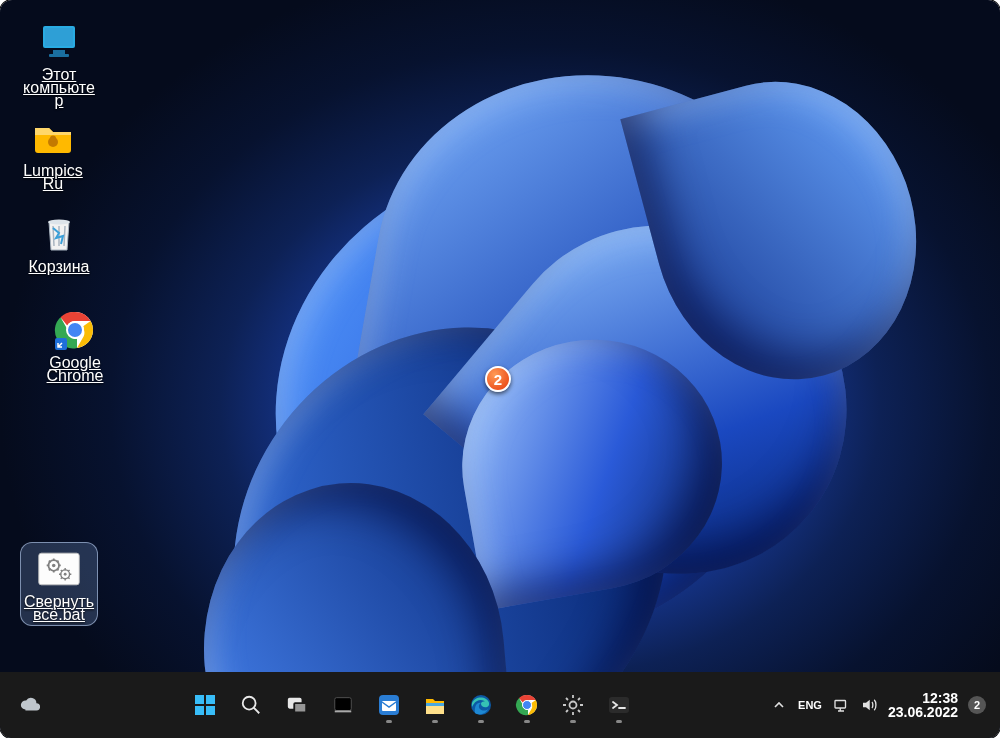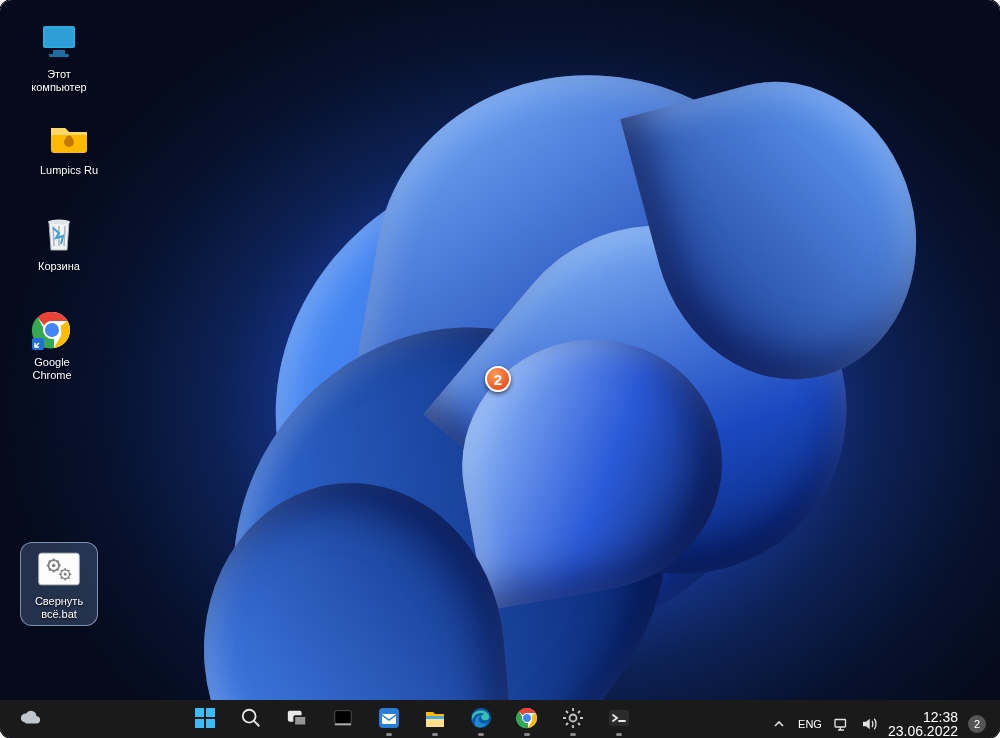--- a/index.html
+++ b/index.html
@@ -15,38 +15,39 @@
   .petal {
     position:absolute; border-radius:50% 50% 50% 0;
     background:linear-gradient(135deg,#5aa0ff 0%, #1e52d6 60%, #082570 100%);
     box-shadow:inset -20px -20px 40px rgba(0,0,40,.5), inset 10px 10px 30px rgba(180,210,255,.4);
     transform-origin:70% 70%;
   }
   
   .desktop { position:absolute; top:0; left:0; right:0; bottom:50px; }
   .dicon {
     position:absolute; width:78px; display:flex; flex-direction:column; align-items:center;
-    text-align:center; color:#fff; font-size:11px; line-height:13px; padding:4px 2px;
+    text-align:center; color:#fff; font-size:16px; line-height:13px; padding:4px 2px;
     text-shadow:0 1px 2px #000;
+    text-decoration:underline;
   }
   .dicon.selected { background:rgba(120,150,200,.28); border:1px solid rgba(200,220,255,.55); border-radius:12px; }
   .dicon .glyph { width:44px; height:44px; margin-bottom:4px; display:flex; align-items:center; justify-content:center; }
   .label { max-width:74px; word-wrap:break-word; }
   
   .badge {
     position:absolute; width:26px; height:26px; border-radius:50%;
     background:radial-gradient(circle at 35% 30%, #ff9a55, #e63a0c);
     color:#fff; font-weight:bold; font-size:15px; display:flex; align-items:center; justify-content:center;
     border:2px solid #fff; box-shadow:0 2px 4px rgba(0,0,0,.6);
   }
   
   .taskbar {
-    position:absolute; left:0; right:0; bottom:0; height:38px;
-    background:#1a1a1a; display:flex; align-items:flex-end; color:#fff; font-size:11px;
-    border-bottom-left-radius:12px; border-bottom-right-radius:12px;
+    position:absolute; left:0; right:0; bottom:0; height:66px;
+    background:#1a1a1a; display:flex; align-items:center; color:#fff; font-size:11px;
+    border-bottom-left-radius:12px; border-bottom-right-radius:12px;font-weight:bold;
   }
   .tleft { width:60px; display:flex; justify-content:center; }
   .tcenter { flex:1; display:flex; justify-content:center; gap:6px; }
   .tright { display:flex; align-items:center; gap:10px; padding:0 14px 0 6px; }
   .tbtn {
     width:40px; height:40px; display:flex; align-items:center; justify-content:center;
     border-radius:6px; position:relative;
   }
   .running::after{
     content:""; position:absolute; bottom:2px; left:50%; transform:translateX(-50%);
@@ -83,21 +84,21 @@
           <rect x="6" y="6" width="32" height="22" rx="2" fill="#29abe2"></rect>
           <rect x="8" y="8" width="28" height="18" fill="#2e9fd6"></rect>
           <rect x="16" y="30" width="12" height="4" fill="#1a6fa0"></rect>
           <rect x="12" y="34" width="20" height="3" rx="1" fill="#1a6fa0"></rect>
         </svg>
       </div>
       <div class="label">Этот
 компьютер</div>
     </div>
 
-    <div class="dicon" style="top:112px;left:30px">
+    <div class="dicon" style="top:112px;left:14px">
       <div class="glyph">
         <svg width="44" height="44" viewBox="0 0 44 44">
           <path d="M4 12h14l4 4h18v18a3 3 0 0 1-3 3H7a3 3 0 0 1-3-3z" fill="#ffb900"></path>
           <path d="M4 12h14l4 4h18v3H4z" fill="#ffd76a"></path>
           <circle cx="22" cy="26" r="5" fill="#c47a00"></circle>
           <circle cx="22" cy="22.5" r="3" fill="#c47a00"></circle>
         </svg>
       </div>
       <div class="label">Lumpics Ru</div>
     </div>
@@ -107,21 +108,21 @@
         <svg width="44" height="44" viewBox="0 0 44 44">
           <path d="M12 10h20l-2 28H14z" fill="#f2f2f2" stroke="#a8b4c0" stroke-width="1"></path>
           <path d="M16 14l1 20M22 14v20M28 14l-1 20" stroke="#a8b4c0" stroke-width="1.5"></path>
           <path d="M16 16l6 5-3 5 7-2-2 8" stroke="#3a9fd8" stroke-width="2" fill="none"></path>
           <ellipse cx="22" cy="10" rx="11" ry="2.5" fill="#dde4ea"></ellipse>
         </svg>
       </div>
       <div class="label">Корзина</div>
     </div>
 
-    <div class="dicon" style="top:304px;left:13px">
+    <div class="dicon" style="top:304px;left:36px">
       <div class="glyph">
         <svg width="44" height="44" viewBox="0 0 44 44">
           <circle cx="22" cy="22" r="18" fill="#fff"></circle>
           <path d="M22 4a18 18 0 0 1 15.6 9H22a9 9 0 0 0-7.8 4.5L7.5 9.3A18 18 0 0 1 22 4z" fill="#ea4335"></path>
           <path d="M37.6 13A18 18 0 0 1 24 39.9l6.7-11.6A9 9 0 0 0 31 22a9 9 0 0 0-.8-3.7z" fill="#fbbc05"></path>
           <path d="M24 39.9A18 18 0 0 1 7.5 9.3l6.7 11.6A9 9 0 0 0 22 31a9 9 0 0 0 2-.2z" fill="#34a853"></path>
           <circle cx="22" cy="22" r="8" fill="#4285f4"></circle>
           <circle cx="22" cy="22" r="8" fill="none" stroke="#fff" stroke-width="2"></circle>
           <rect x="2" y="30" width="12" height="12" rx="2" fill="#1e6fd9"></rect>
           <path d="M5 39l4-4m0 4h-4v-4" stroke="#fff" stroke-width="1.5" fill="none"></path>

